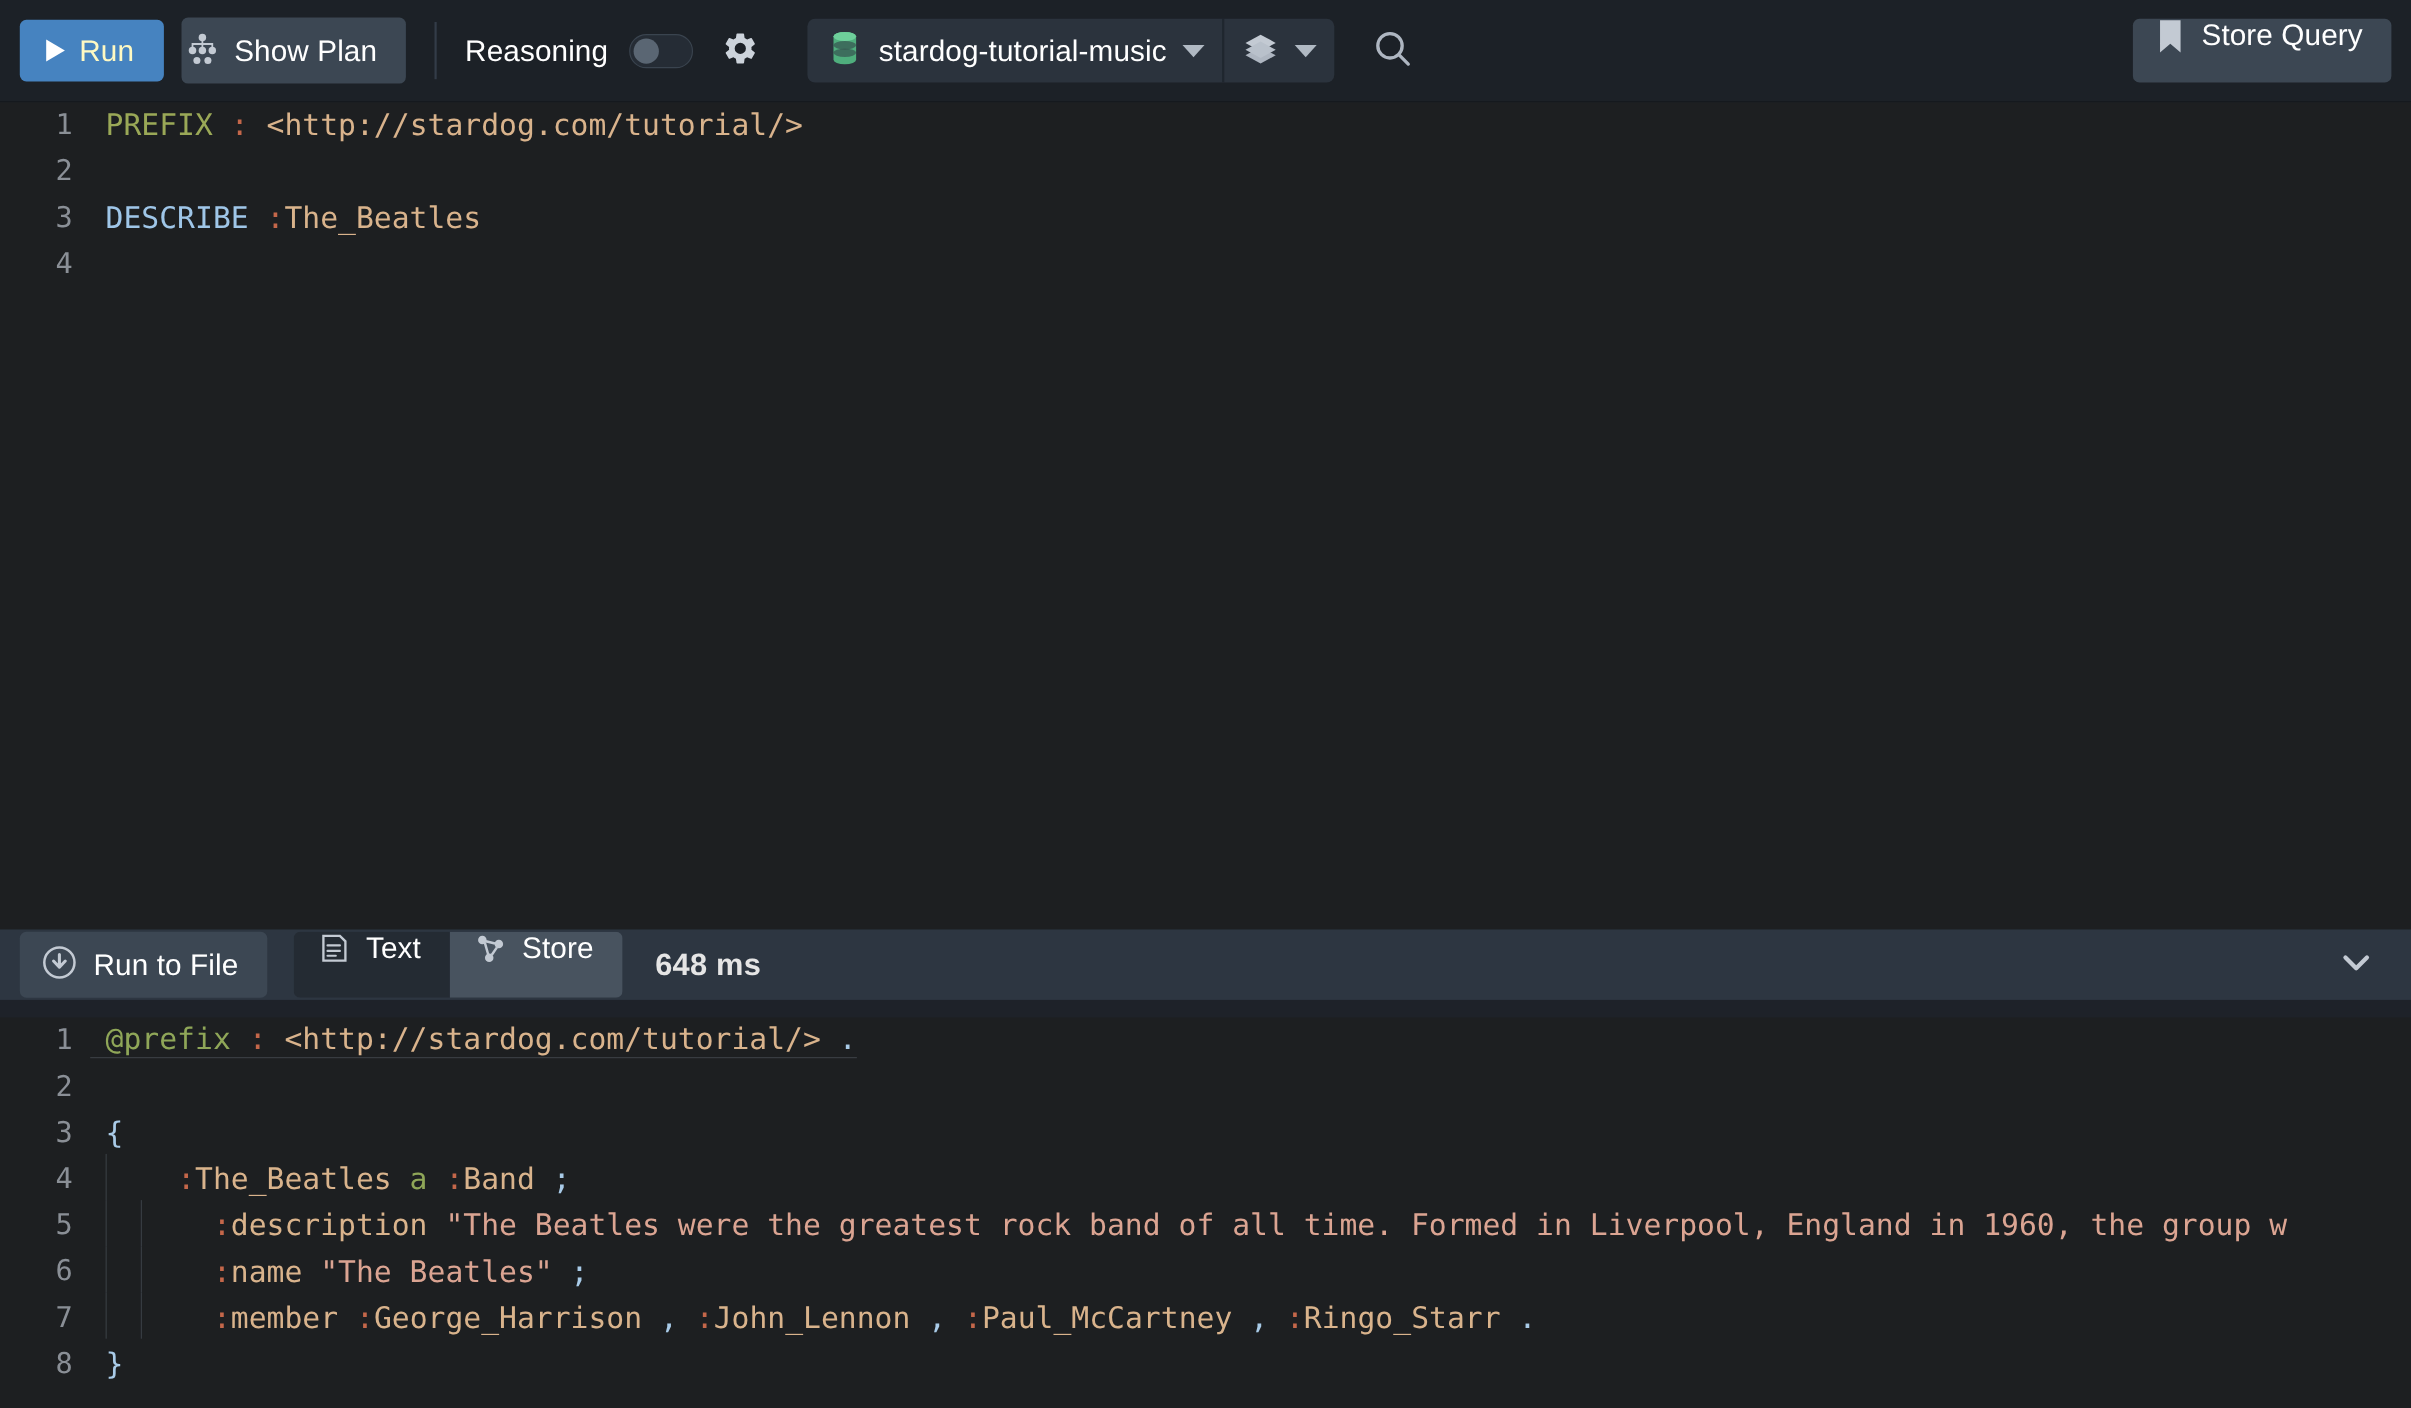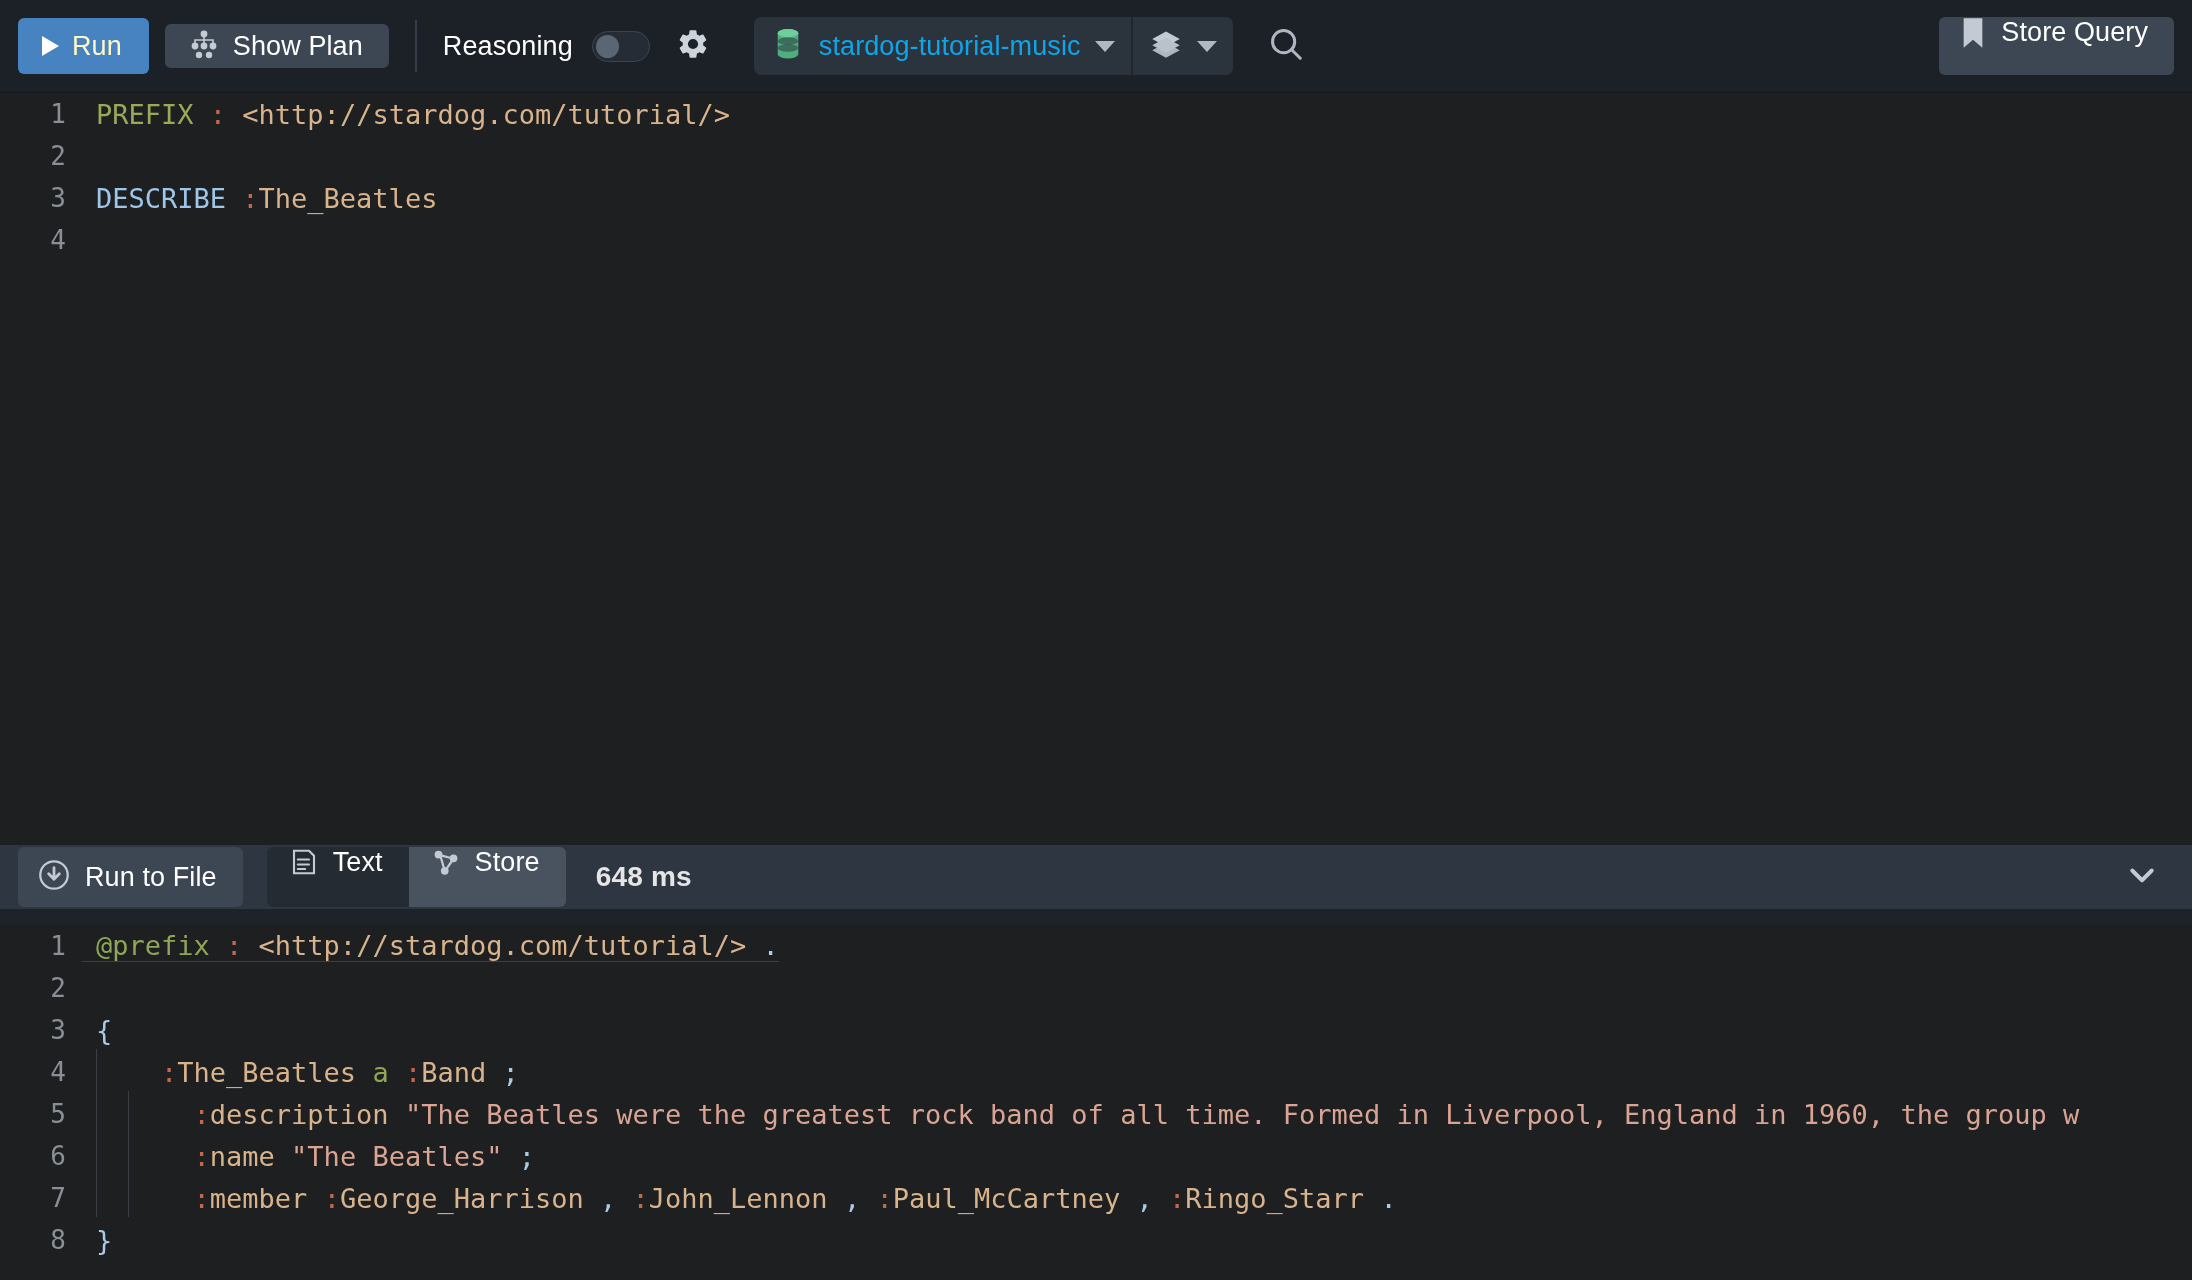--- a/index.html
+++ b/index.html
@@ -46,22 +46,22 @@
     border-left: 17px solid #ffffff;
     border-top: 10px solid transparent;
     border-bottom: 10px solid transparent;
     margin-left: 2px;
   }
 
   .btn-plan {
     display: flex;
     align-items: center;
     gap: 14px;
-    height: 44px;
-    padding: 0 26px 0 24px;
+    height: 60px;
+    padding: 0 26px 0 4px;
     background: #3c4753;
     border-radius: 6px;
     cursor: pointer;
     margin-left: 16px;
   }
   .btn-plan .label {
     color: #ffffff;
     font-size: 27px;
     letter-spacing: .1px;
   }
@@ -115,21 +115,21 @@
   }
   .db-select {
     display: flex;
     align-items: center;
     height: 58px;
     padding: 0 16px 0 20px;
     min-width: 322px;
     cursor: pointer;
   }
   .db-name {
-    color: #0ea5e9;
+    color: #ffffff;
     font-size: 27px;
     margin-left: 17px;
     flex: 1;
     letter-spacing: .1px;
   }
   .caret {
     width: 0; height: 0;
     border-left: 10px solid transparent;
     border-right: 10px solid transparent;
     border-top: 11px solid #b0b9c3;

